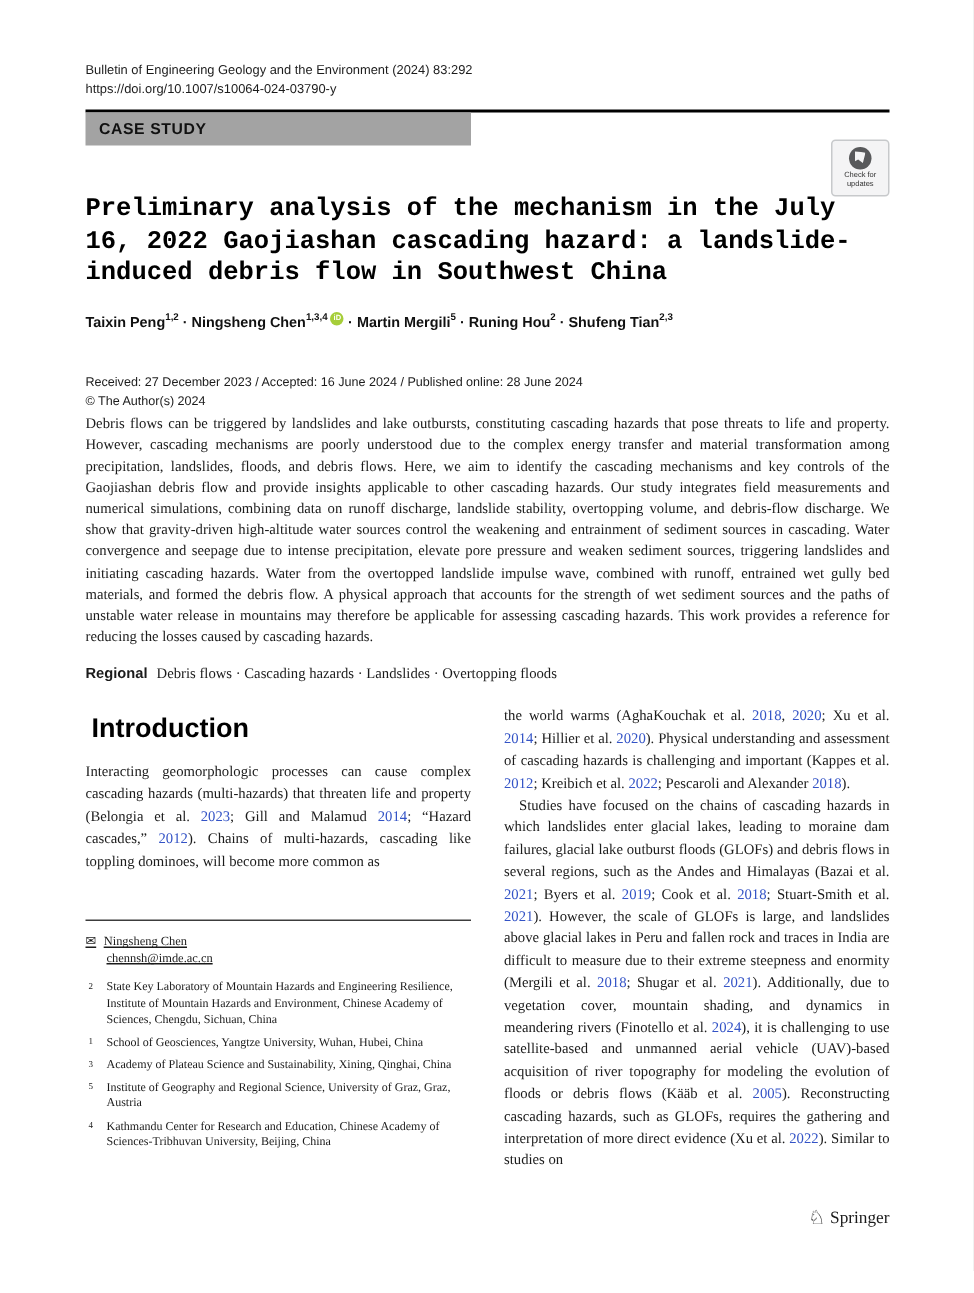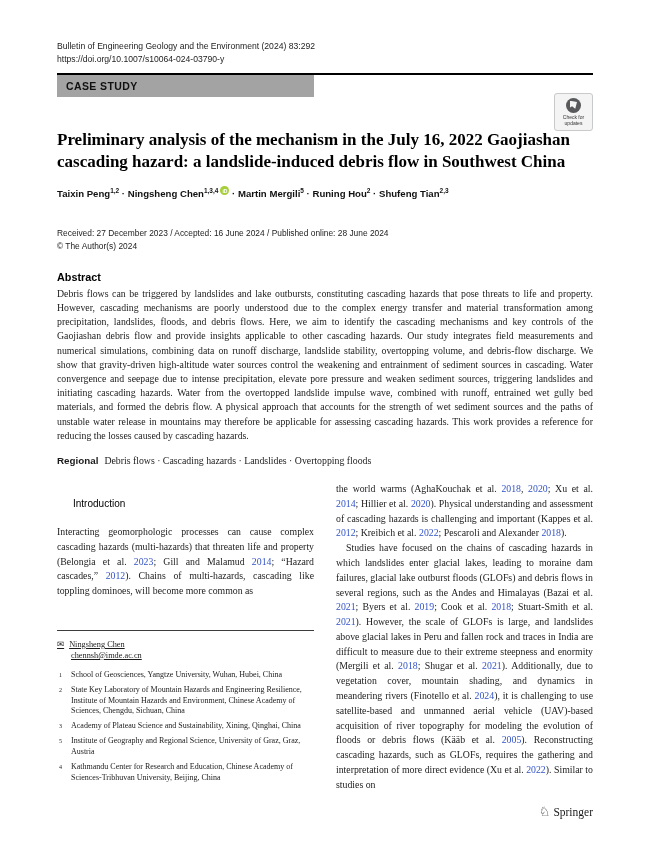--- a/index.html
+++ b/index.html
@@ -17,21 +17,21 @@
           color:#111;padding-left:9px;box-sizing:border-box;}
   .check-badge{position:absolute;right:0;top:18px;width:37px;height:36px;background:#f4f4f5;
                border:1px solid #c7c9cb;border-radius:3px;display:flex;flex-direction:column;
                align-items:center;justify-content:center;gap:2px;cursor:pointer;}
   .badge-circle{width:15px;height:15px;border-radius:50%;background:#58595b;position:relative;}
   .badge-kite{position:absolute;left:4px;top:3px;width:7px;height:8px;background:#f4f4f5;
               clip-path:polygon(0 0,100% 15%,75% 100%,30% 70%,0 85%);}
   .badge-text{font-family:"Liberation Sans",sans-serif;font-size:5px;line-height:5.8px;color:#333;text-align:center;}
 
   
-  .title{margin:32px 0 0 0;font-family:Liberation Serif, serif;font-weight:bold;
+  .title{margin:32px 0 0 0;font-family:Liberation Mono, monospace;font-weight:bold;
          font-size:17px;line-height:21.5px;color:#000;}
   .authors{margin-top:14px;font-family:"Liberation Sans",sans-serif;font-weight:bold;font-size:9.6px;color:#111;}
   .a-sup{font-size:6.5px;font-weight:bold;}
   .a-sep{font-weight:bold;}
   .orcid{display:inline-flex;width:9px;height:9px;border-radius:50%;background:#a6ce39;color:#fff;
          font-size:5px;font-weight:bold;align-items:center;justify-content:center;
          vertical-align:super;margin-left:2px;cursor:pointer;font-family:"Liberation Sans",sans-serif;}
 
   .dates{margin-top:29px;font-family:"Liberation Sans",sans-serif;font-size:8.4px;color:#1c1c1c;}
   .copyright{margin-top:3px;font-family:"Liberation Sans",sans-serif;font-size:8.4px;color:#1c1c1c;}
@@ -39,21 +39,21 @@
   
   .abstract-h{margin:20px 0 0 0;font-family:"Liberation Sans",sans-serif;font-weight:bold;font-size:10.8px;color:#000;}
   .abstract-body{margin:4px 0 0 0;font-size:9.8px;line-height:14.2px;text-align:justify;}
 
   .keywords{margin-top:12px;font-size:9.8px;}
   .kw-label{font-family:"Liberation Sans",sans-serif;font-weight:bold;font-size:9.8px;margin-right:6px;}
 
   
   .columns{margin-top:16px;display:flex;gap:22px;}
   .col{width:257px;}
-  .section-h{margin:16px;font-family:"Liberation Sans",sans-serif;font-weight:normal;font-size:10px;color:#000;}
+  .section-h{margin:4px;font-family:"Liberation Sans",sans-serif;font-weight:bold;font-size:18px;color:#000;}
   .body-p{margin:12px 0 0 0;font-size:9.8px;line-height:14.8px;text-align:justify;}
   .col-right .body-p{margin-top:0;}
   .col-right .body-p.indent{margin-top:0;text-indent:10px;}
   .cite{color:#3353c6;cursor:pointer;}
 
   
   .footnote{margin-top:31px;}
   .fn-rule{height:1px;background:#3c3c3c;}
   .correspondence{margin-top:8px;font-size:8.3px;line-height:11px;text-decoration:underline;}
   .env{font-size:8.5px;margin-right:5px;}
@@ -92,41 +92,40 @@
       </div>
     </div>
 
     <h1 class="title">Preliminary analysis of the mechanism in the July 16, 2022 Gaojiashan cascading hazard: a landslide-induced debris flow in Southwest China</h1>
 
     <div class="authors"><span class="a-name">Taixin Peng</span><sup class="a-sup">1,2</sup><span class="a-sep"> · </span><span class="a-name">Ningsheng Chen</span><sup class="a-sup">1,3,4</sup><span class="orcid">iD</span><span class="a-sep"> · </span><span class="a-name">Martin Mergili</span><sup class="a-sup">5</sup><span class="a-sep"> · </span><span class="a-name">Runing Hou</span><sup class="a-sup">2</sup><span class="a-sep"> · </span><span class="a-name">Shufeng Tian</span><sup class="a-sup">2,3</sup></div>
 
     <div class="dates">Received: 27 December 2023 / Accepted: 16 June 2024 / Published online: 28 June 2024</div>
     <div class="copyright">© The Author(s) 2024</div>
 
-    <h2 class="abstract-h">Abstract</h2>
     <p class="abstract-body">Debris flows can be triggered by landslides and lake outbursts, constituting cascading hazards that pose threats to life and property. However, cascading mechanisms are poorly understood due to the complex energy transfer and material transformation among precipitation, landslides, floods, and debris flows. Here, we aim to identify the cascading mechanisms and key controls of the Gaojiashan debris flow and provide insights applicable to other cascading hazards. Our study integrates field measurements and numerical simulations, combining data on runoff discharge, landslide stability, overtopping volume, and debris-flow discharge. We show that gravity-driven high-altitude water sources control the weakening and entrainment of sediment sources in cascading. Water convergence and seepage due to intense precipitation, elevate pore pressure and weaken sediment sources, triggering landslides and initiating cascading hazards. Water from the overtopped landslide impulse wave, combined with runoff, entrained wet gully bed materials, and formed the debris flow. A physical approach that accounts for the strength of wet sediment sources and the paths of unstable water release in mountains may therefore be applicable for assessing cascading hazards. This work provides a reference for reducing the losses caused by cascading hazards.</p>
 
     <div class="keywords">
       <span class="kw-label">Regional</span><span class="kw-items">Debris flows · Cascading hazards · Landslides · Overtopping floods</span>
     </div>
 
     <div class="columns">
       <div class="col col-left">
         <h2 class="section-h">Introduction</h2>
         <p class="body-p"><span>Interacting geomorphologic processes can cause complex cascading hazards (multi-hazards) that threaten life and property (Belongia et al. </span><span class="cite">2023</span><span>; Gill and Malamud </span><span class="cite">2014</span><span>; “Hazard cascades,” </span><span class="cite">2012</span><span>). Chains of multi-hazards, cascading like toppling dominoes, will become more common as</span></p>
 
         <div class="footnote">
           <div class="fn-rule"></div>
           <div class="correspondence">
             <span class="env">✉</span><span>Ningsheng Chen</span>
             <div class="email">chennsh@imde.ac.cn</div>
           </div>
           <ol class="affils">
+              <li><sup class="af-num">2</sup><span class="af-text">State Key Laboratory of Mountain Hazards and Engineering Resilience, Institute of Mountain Hazards and Environment, Chinese Academy of Sciences, Chengdu, Sichuan, China</span></li>
               <li><sup class="af-num">1</sup><span class="af-text">School of Geosciences, Yangtze University, Wuhan, Hubei, China</span></li>
-              <li><sup class="af-num">2</sup><span class="af-text">State Key Laboratory of Mountain Hazards and Engineering Resilience, Institute of Mountain Hazards and Environment, Chinese Academy of Sciences, Chengdu, Sichuan, China</span></li>
               <li><sup class="af-num">3</sup><span class="af-text">Academy of Plateau Science and Sustainability, Xining, Qinghai, China</span></li>
               <li><sup class="af-num">5</sup><span class="af-text">Institute of Geography and Regional Science, University of Graz, Graz, Austria</span></li>
               <li><sup class="af-num">4</sup><span class="af-text">Kathmandu Center for Research and Education, Chinese Academy of Sciences-Tribhuvan University, Beijing, China</span></li>
             </ol>
         </div>
       </div>
 
       <div class="col col-right">
         <p class="body-p"><span>the world warms (AghaKouchak et al. </span><span class="cite">2018</span><span>, </span><span class="cite">2020</span><span>; Xu et al. </span><span class="cite">2014</span><span>; Hillier et al. </span><span class="cite">2020</span><span>). Physical understanding and assessment of cascading hazards is challenging and important (Kappes et al. </span><span class="cite">2012</span><span>; Kreibich et al. </span><span class="cite">2022</span><span>; Pescaroli and Alexander </span><span class="cite">2018</span><span>).</span></p>
         <p class="body-p indent"><span>Studies have focused on the chains of cascading hazards in which landslides enter glacial lakes, leading to moraine dam failures, glacial lake outburst floods (GLOFs) and debris flows in several regions, such as the Andes and Himalayas (Bazai et al. </span><span class="cite">2021</span><span>; Byers et al. </span><span class="cite">2019</span><span>; Cook et al. </span><span class="cite">2018</span><span>; Stuart-Smith et al. </span><span class="cite">2021</span><span>). However, the scale of GLOFs is large, and landslides above glacial lakes in Peru and fallen rock and traces in India are difficult to measure due to their extreme steepness and enormity (Mergili et al. </span><span class="cite">2018</span><span>; Shugar et al. </span><span class="cite">2021</span><span>). Additionally, due to vegetation cover, mountain shading, and dynamics in meandering rivers (Finotello et al. </span><span class="cite">2024</span><span>), it is challenging to use satellite-based and unmanned aerial vehicle (UAV)-based acquisition of river topography for modeling the evolution of floods or debris flows (Kääb et al. </span><span class="cite">2005</span><span>). Reconstructing cascading hazards, such as GLOFs, requires the gathering and interpretation of more direct evidence (Xu et al. </span><span class="cite">2022</span><span>). Similar to studies on</span></p>

